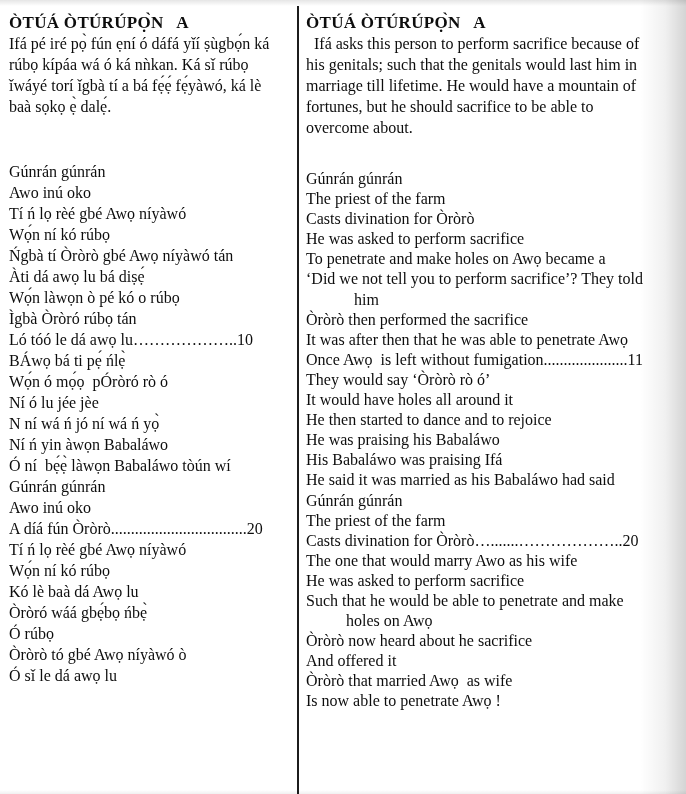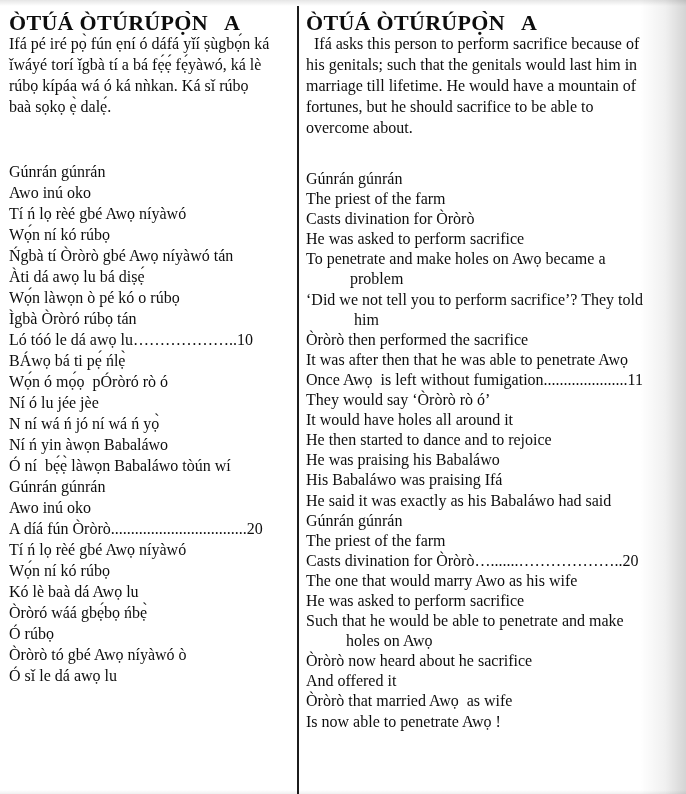--- a/index.html
+++ b/index.html
@@ -19,21 +19,21 @@
     font-family: "Liberation Serif", "DejaVu Serif", serif;
   }
   .col {
     position: absolute;
     top: 12px;
   }
   .col.left  { left: 9px;  width: 286px; }
   .col.right { left: 306px; width: 378px; }
   .doc-title {
     font-weight: bold;
-    font-size: 22px;
+    font-size: 17px;
     line-height: 21px;
     letter-spacing: 0.3px;
     white-space: pre;
   }
   .tline {
     font-size: 16px;
     white-space: pre;
   }
   .intro .tline  { line-height: 21px; }
   .left  .verse .tline { line-height: 21px; }
@@ -72,22 +72,22 @@
 </style>
 </head>
 <body>
 
 <div class="page">
 
   <div class="col left">
     <div class="doc-title">ÒTÚÁ ÒTÚRÚPỌ̀N   A</div>
     <div class="intro">
         <div class="tline">Ifá pé iré pọ̀ fún ẹní ó dáfá yǐí ṣùgbọ́n ká</div>
+        <div class="tline">rúbọ kípáa wá ó ká nǹkan. Ká sǐ rúbọ</div>
         <div class="tline">ǐwáyé torí ǐgbà tí a bá fẹ́ẹ́ fẹ́yàwó, ká lè</div>
-        <div class="tline">rúbọ kípáa wá ó ká nǹkan. Ká sǐ rúbọ</div>
         <div class="tline">baà sọkọ ẹ̀ dalẹ́.</div>
       </div>
     <div class="verse">
         <div class="tline">Gúnrán gúnrán</div>
         <div class="tline">Awo inú oko</div>
         <div class="tline">Tí ń lọ rèé gbé Awọ níyàwó</div>
         <div class="tline">Wọ́n ní kó rúbọ</div>
         <div class="tline">Ńgbà tí Òròrò gbé Awọ níyàwó tán</div>
         <div class="tline">Àti dá awọ lu bá diṣẹ́</div>
         <div class="tline">Wọ́n làwọn ò pé kó o rúbọ</div>
@@ -122,32 +122,31 @@
         <div class="tline">marriage till lifetime. He would have a mountain of</div>
         <div class="tline">fortunes, but he should sacrifice to be able to</div>
         <div class="tline">overcome about.</div>
       </div>
     <div class="verse">
         <div class="tline">Gúnrán gúnrán</div>
         <div class="tline">The priest of the farm</div>
         <div class="tline">Casts divination for Òròrò</div>
         <div class="tline">He was asked to perform sacrifice</div>
         <div class="tline">To penetrate and make holes on Awọ became a</div>
-        <div class="tline">           problem</div>
         <div class="tline">‘Did we not tell you to perform sacrifice’? They told</div>
         <div class="tline">            him</div>
         <div class="tline">Òròrò then performed the sacrifice</div>
         <div class="tline">It was after then that he was able to penetrate Awọ</div>
         <div class="tline">Once Awọ  is left without fumigation.....................11</div>
         <div class="tline">They would say ‘Òròrò rò ó’</div>
         <div class="tline">It would have holes all around it</div>
         <div class="tline">He then started to dance and to rejoice</div>
         <div class="tline">He was praising his Babaláwo</div>
         <div class="tline">His Babaláwo was praising Ifá</div>
-        <div class="tline">He said it was exactly as his Babaláwo had said</div>
+        <div class="tline">He said it was married as his Babaláwo had said</div>
         <div class="tline">Gúnrán gúnrán</div>
         <div class="tline">The priest of the farm</div>
         <div class="tline">Casts divination for Òròrò….......………………..20</div>
         <div class="tline">The one that would marry Awo as his wife</div>
         <div class="tline">He was asked to perform sacrifice</div>
         <div class="tline">Such that he would be able to penetrate and make</div>
         <div class="tline">          holes on Awọ</div>
         <div class="tline">Òròrò now heard about he sacrifice</div>
         <div class="tline">And offered it</div>
         <div class="tline">Òròrò that married Awọ  as wife</div>

